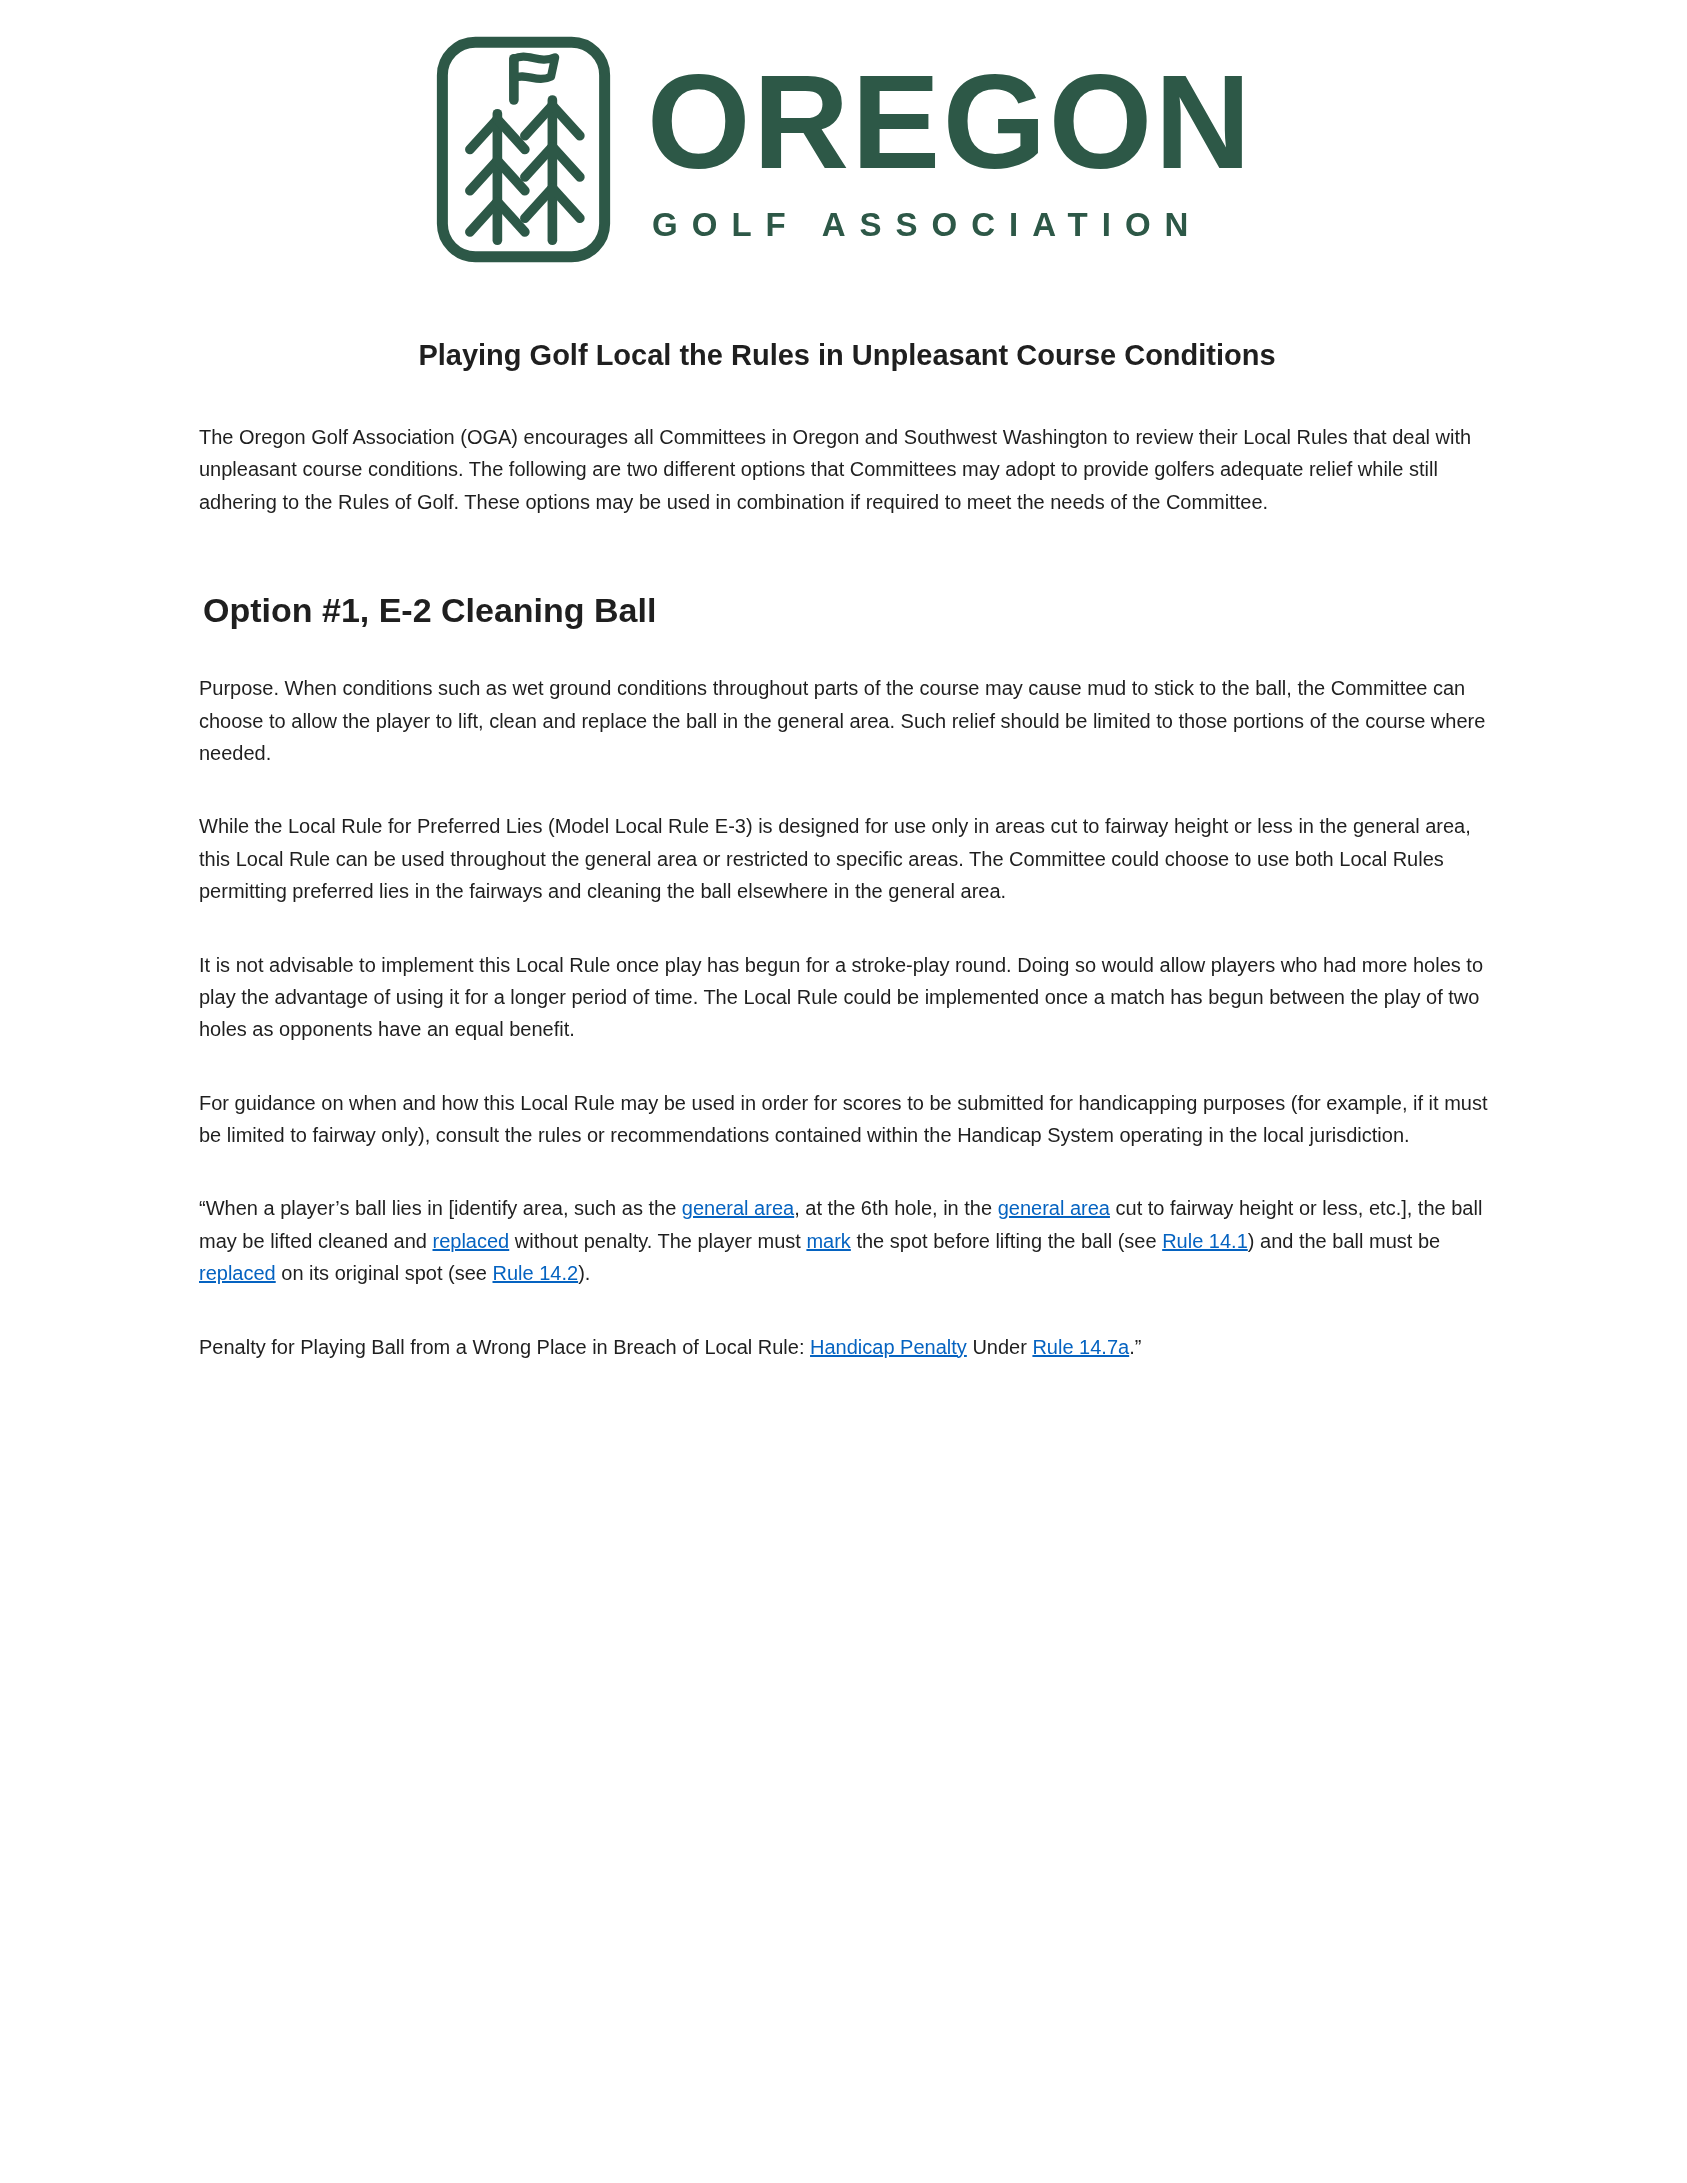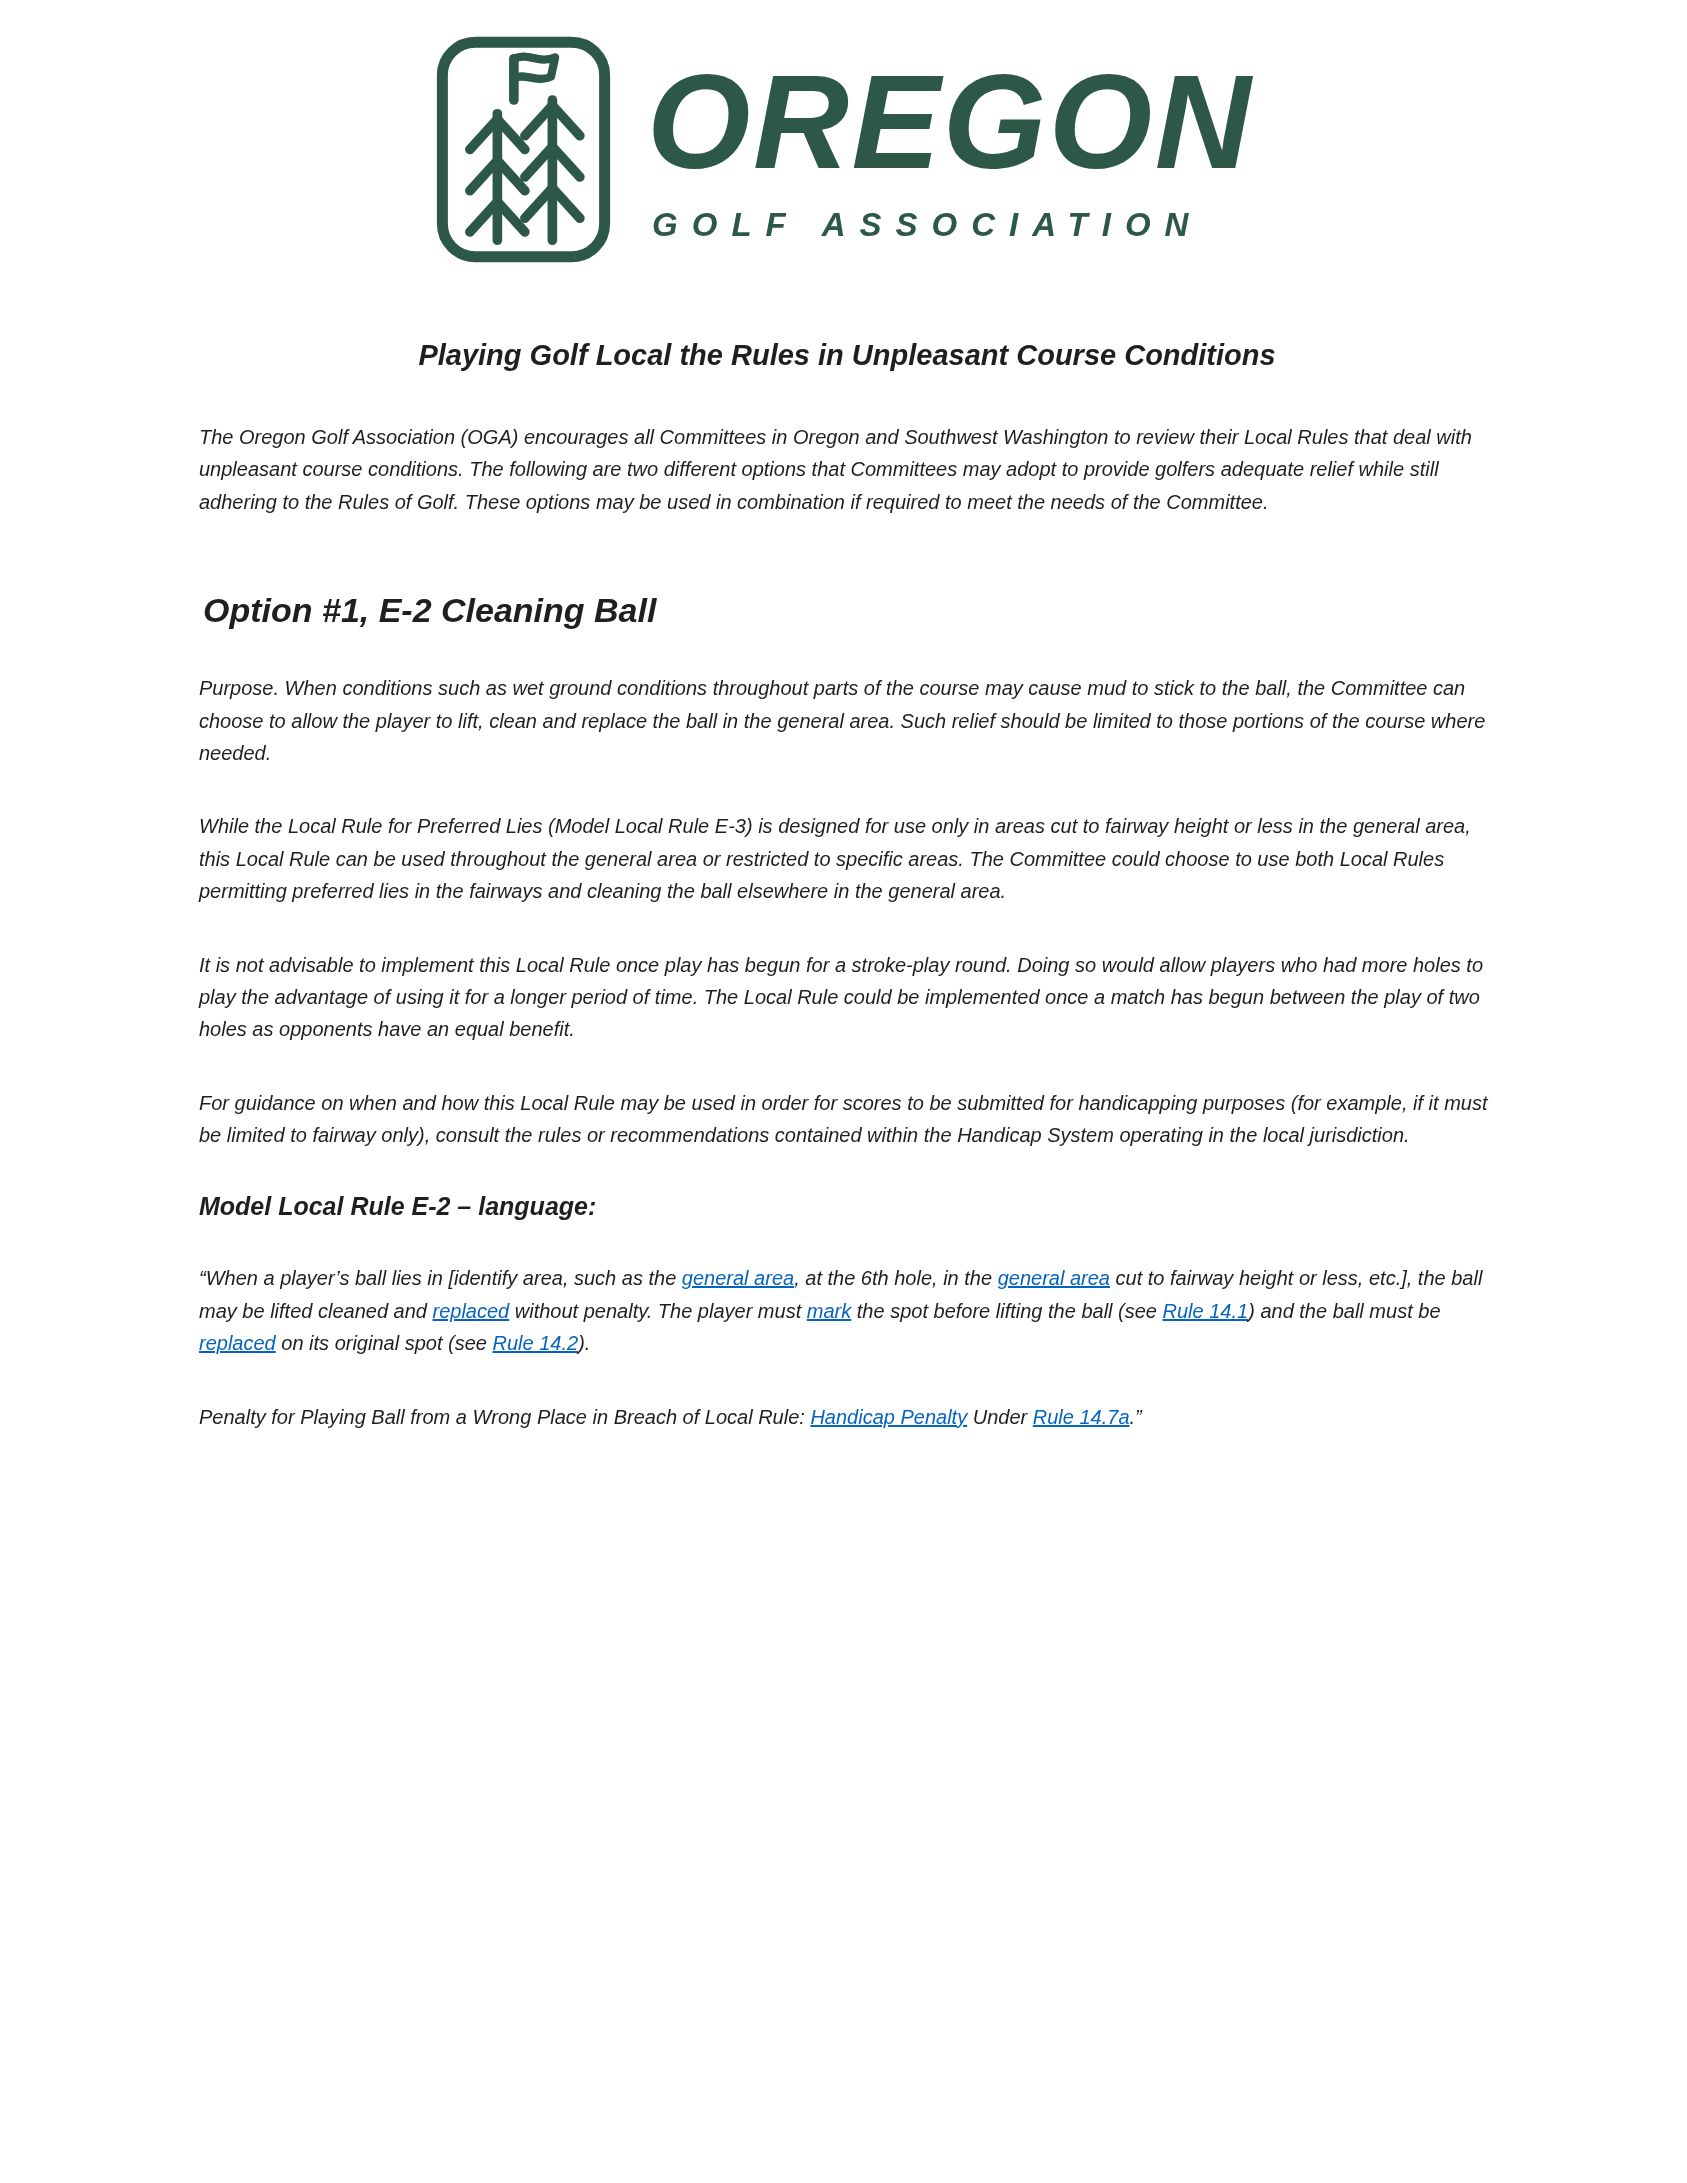--- a/index.html
+++ b/index.html
@@ -10,21 +10,20 @@
   html,body{margin:0;padding:0;background:#ffffff;}
   .page{
     position:relative;
     width:1687px;
     height:2183px;
     box-sizing:border-box;
     background:#ffffff;
     padding:34px 192px 4px 199px;
     font-family:"Liberation Sans", sans-serif;
     color:var(--ink);
-    font-style:italic;
   }
   .logo-row{
     display:flex;
     justify-content:center;
     align-items:center;
     gap:34px;
     margin-right:6.7px;
   }
   .logo-icon svg{display:block;}
   .logo-text{display:flex;flex-direction:column;}
@@ -117,21 +116,20 @@
     <h2 class="doc-h2">Option #1, E-2 Cleaning Ball</h2>
 
     <p class="doc-par">Purpose. When conditions such as wet ground conditions throughout parts of the course may cause mud to stick to the ball, the Committee can choose to allow the player to lift, clean and replace the ball in the general area. Such relief should be limited to those portions of the course where needed.</p>
 
     <p class="doc-par">While the Local Rule for Preferred Lies (Model Local Rule E-3) is designed for use only in areas cut to fairway height or less in the general area, this Local Rule can be used throughout the general area or restricted to specific areas. The Committee could choose to use both Local Rules permitting preferred lies in the fairways and cleaning the ball elsewhere in the general area.</p>
 
     <p class="doc-par">It is not advisable to implement this Local Rule once play has begun for a stroke-play round. Doing so would allow players who had more holes to play the advantage of using it for a longer period of time. The Local Rule could be implemented once a match has begun between the play of two holes as opponents have an equal benefit.</p>
 
     <p class="doc-par">For guidance on when and how this Local Rule may be used in order for scores to be submitted for handicapping purposes (for example, if it must be limited to fairway only), consult the rules or recommendations contained within the Handicap System operating in the local jurisdiction.</p>
 
-    <h3 class="doc-h3">Model Local Rule E-2 – language:</h3>
 
     <p class="doc-par"><span>“When a player’s ball lies in [identify area, such as the </span><a class="doclink" href="#">general area</a><span>, at the 6th hole, in the </span><a class="doclink" href="#">general area</a><span> cut to fairway height or less, etc.], the ball may be lifted cleaned and </span><a class="doclink" href="#">replaced</a><span> without penalty. The player must </span><a class="doclink" href="#">mark</a><span> the spot before lifting the ball (see </span><a class="doclink" href="#">Rule 14.1</a><span>) and the ball must be </span><a class="doclink" href="#">replaced</a><span> on its original spot (see </span><a class="doclink" href="#">Rule 14.2</a><span>).</span></p>
 
     <p class="doc-par"><span>Penalty for Playing Ball from a Wrong Place in Breach of Local Rule: </span><a class="doclink" href="#">Handicap Penalty</a><span> Under </span><a class="doclink" href="#">Rule 14.7a</a><span>.”</span></p>
 
   </div>
 
 </div>
 
 

